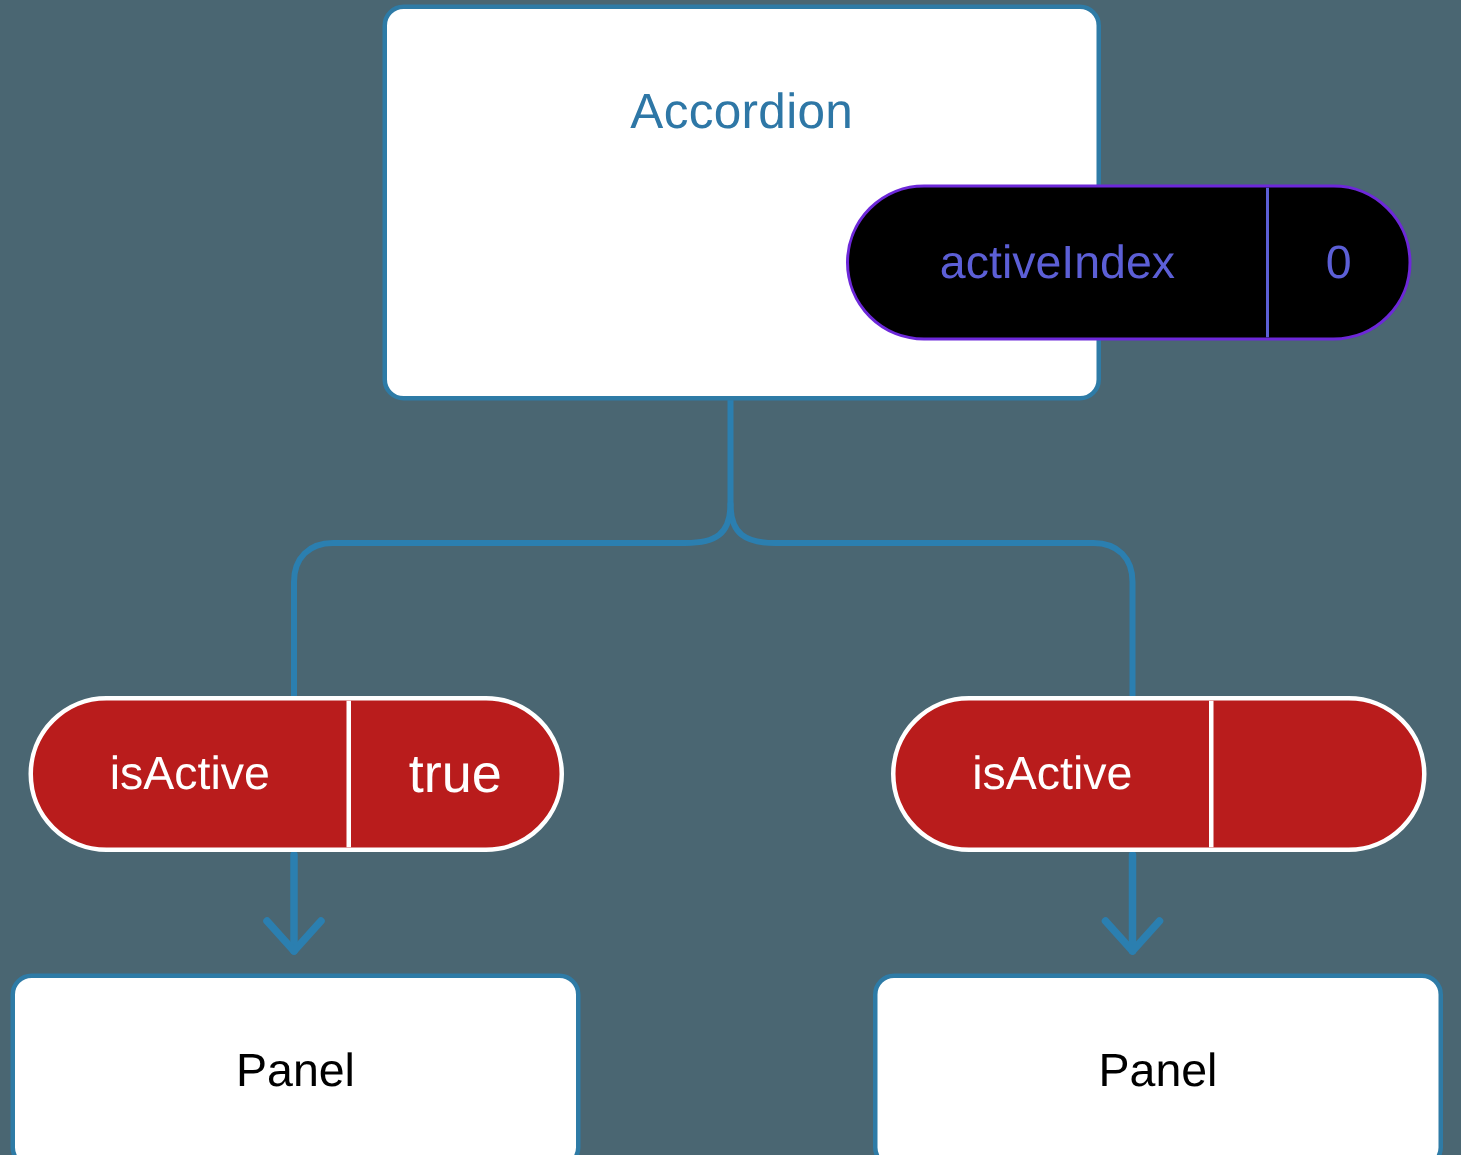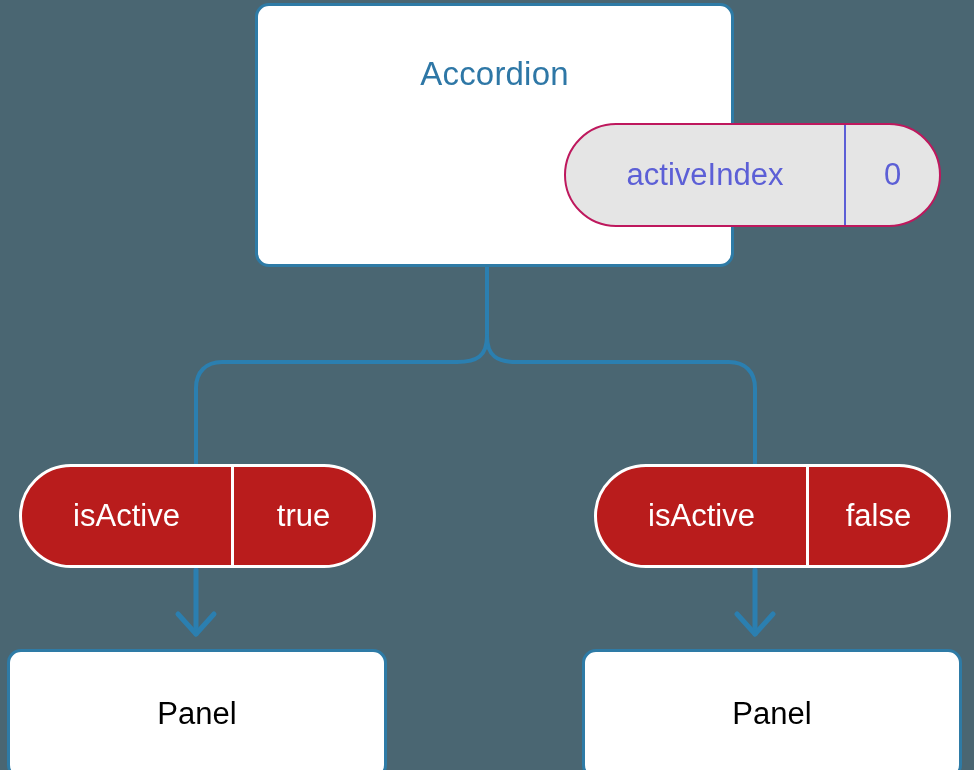--- a/index.html
+++ b/index.html
@@ -77,22 +77,22 @@
     justify-content: center;
     box-sizing: border-box;
     white-space: nowrap;
   }
 
   #activeindex-pill {
     left: 306px;
     top: 117px;
     width: 377px;
     height: 104px;
-    border: 2px solid #be185d;
-    background: #e5e5e5;
+    border: 2px solid #6d28d9;
+    background: #000000;
   }
   #activeindex-pill .pill-key {
     width: 280px;
     font-size: 31px;
     color: #5c5fd6;
     border-right: 2px solid #5c5fd6;
   }
   #activeindex-pill .pill-val {
     flex: 1;
     font-size: 31px;
@@ -106,21 +106,21 @@
     height: 104px;
     z-index: 3;
   }
   .pill-filled .pill-key {
     font-size: 31px;
     color: #ffffff;
     border-right: 3px solid #ffffff;
   }
   .pill-filled .pill-val {
     flex: 1;
-    font-size: 31px;
+    font-size: 36px;
     color: #ffffff;
   }
 
   #isactive-pill-left {
     left: 19px;
     top: 464px;
     width: 357px;
   }
   #isactive-pill-left .pill-key { width: 212px; }
 
@@ -199,20 +199,19 @@
     <div class="pill-key">isActive</div>
     <div class="pill-val">true</div>
   </div>
 
   <div class="card panel-card" id="panel-card-left">
     <div class="panel-label">Panel</div>
   </div>
 
   <div class="pill pill-filled" id="isactive-pill-right">
     <div class="pill-key">isActive</div>
-    <div class="pill-val">false</div>
   </div>
 
   <div class="card panel-card" id="panel-card-right">
     <div class="panel-label">Panel</div>
   </div>
 
 </div>
 
 </body></html>

